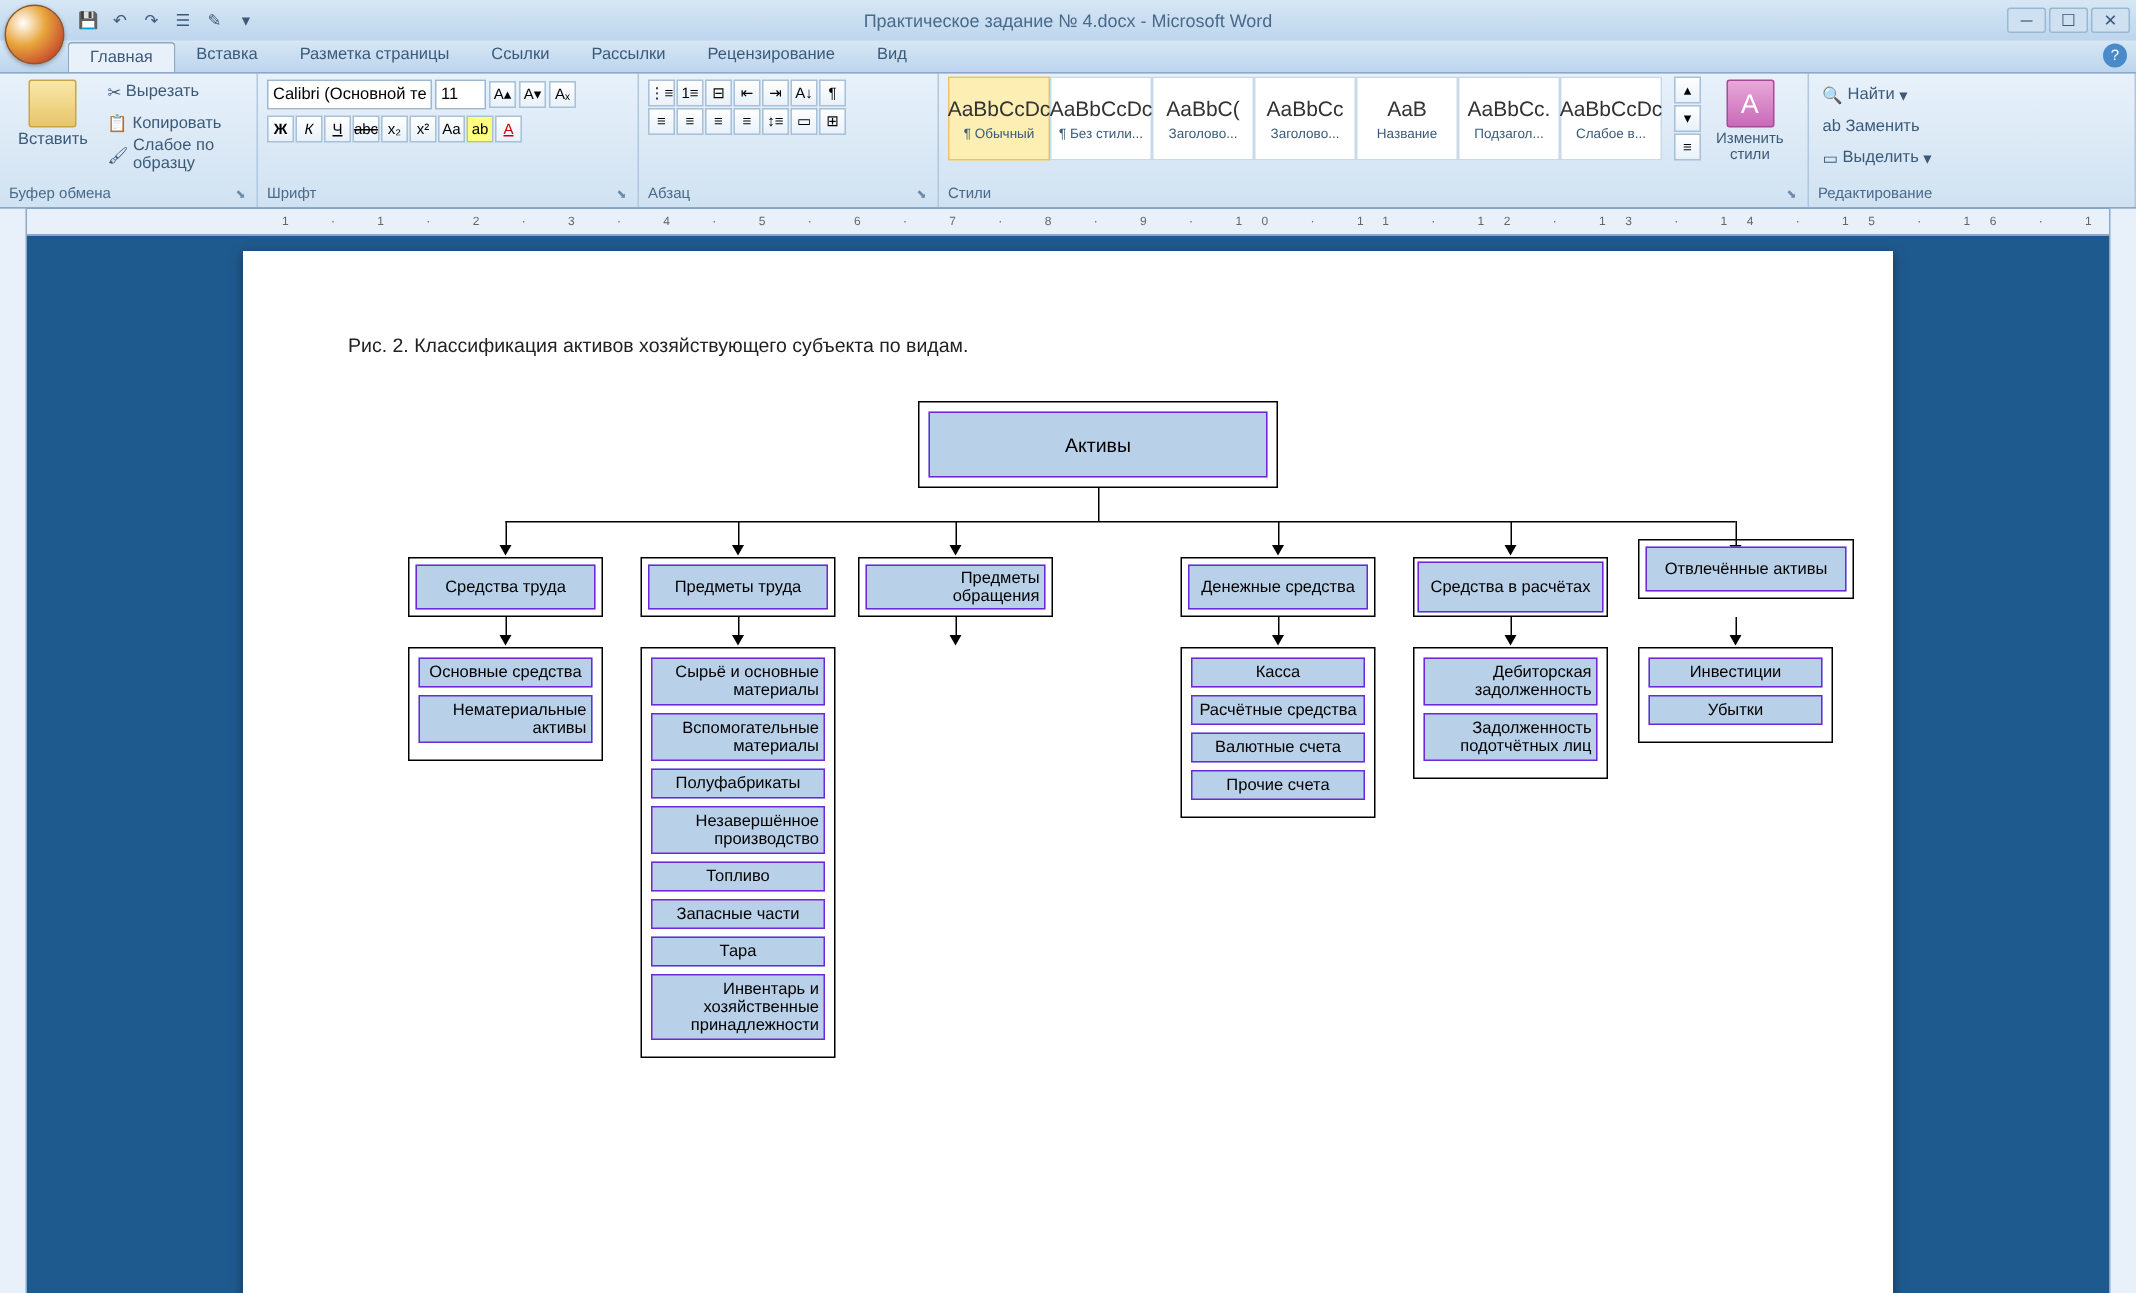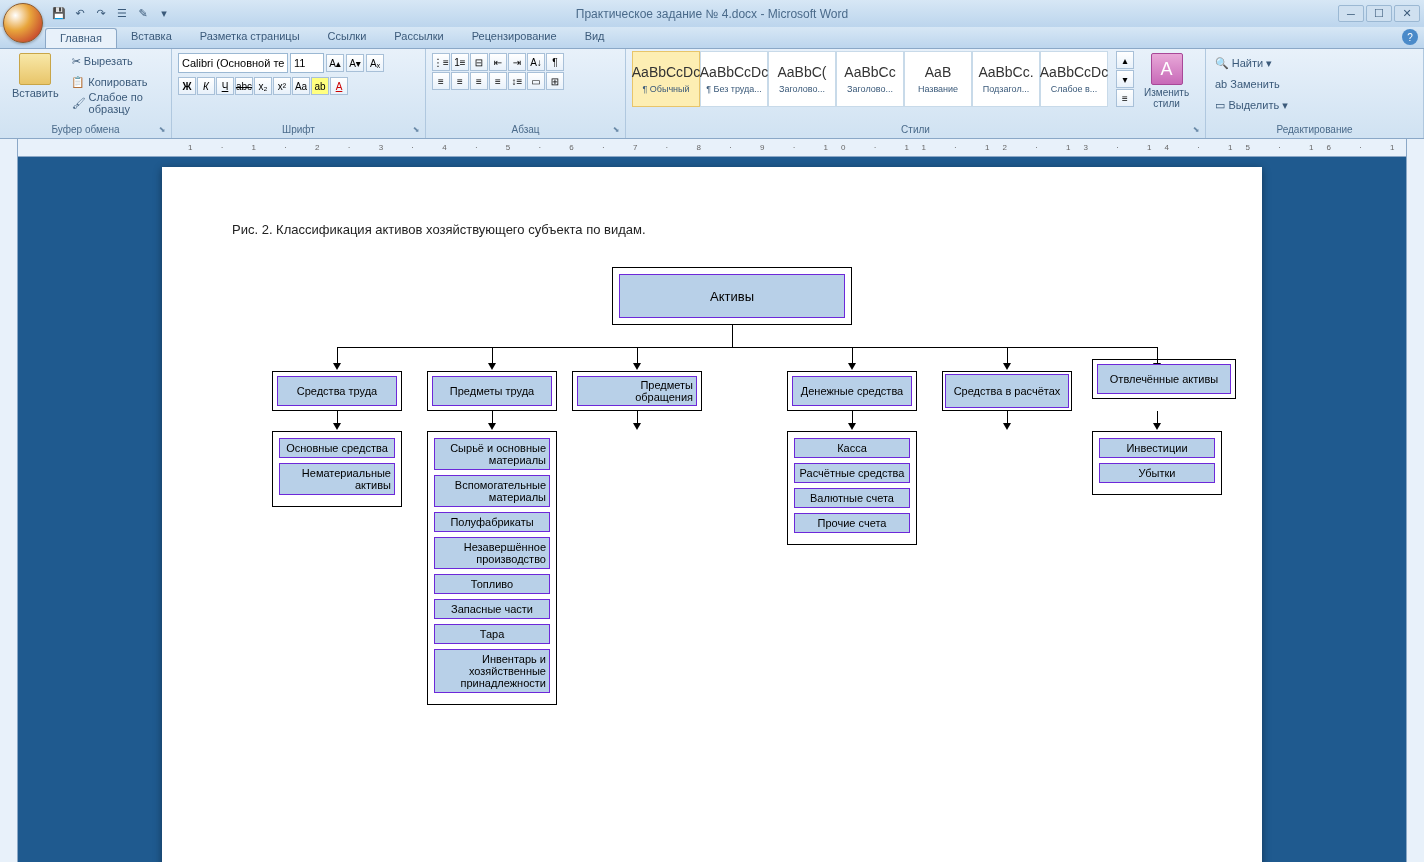--- a/index.html
+++ b/index.html
@@ -17,21 +17,21 @@
 
 .tabs { height: 22px; background: linear-gradient(#d7e7f5, #bcd5ed); display: flex; padding-left: 45px; border-bottom: 1px solid #8ba8c7; position: relative; }
 .tab { padding: 3px 14px; color: #3b5a7a; cursor: default; border-top-left-radius: 3px; border-top-right-radius: 3px; }
 .tab.active { background: #e8f1fa; border: 1px solid #8ba8c7; border-bottom: none; margin-top: 1px; }
 .tab-help { position: absolute; right: 6px; top: 2px; width: 16px; height: 16px; border-radius: 50%; background: #4a8ac9; color: #fff; display: flex; align-items: center; justify-content: center; font-size: 10px; }
 
 
 .ribbon { height: 90px; background: linear-gradient(#e8f1fa, #d0e2f2); display: flex; border-bottom: 1px solid #8ba8c7; }
 .group { border-right: 1px solid #b0c8df; display: flex; flex-direction: column; padding: 2px 6px 0; }
 .group-body { flex: 1; display: flex; align-items: flex-start; gap: 4px; }
-.group-label { text-align: center; font-size: 10px; color: #4a6a8a; padding: 2px 0 3px; position: relative; }
+.group-label { font-size: 10px; color: #4a6a8a; padding: 2px 0 3px; position: relative; }
 .group-label .launcher { position: absolute; right: -2px; bottom: 3px; width: 10px; height: 10px; font-size: 8px; color: #6a8aa8; }
 .vstack { display: flex; flex-direction: column; gap: 1px; }
 .rbtn { height: 20px; display: flex; align-items: center; gap: 3px; padding: 0 3px; color: #3b5a7a; }
 .big-btn { display: flex; flex-direction: column; align-items: center; padding: 2px 6px; color: #3b5a7a; gap: 2px; }
 .big-icon { width: 32px; height: 32px; }
 .font-row { display: flex; gap: 2px; margin-bottom: 3px; align-items: center; }
 .font-sel { height: 20px; border: 1px solid #9bb8d3; background: #fff; font-size: 11px; padding: 0 3px; }
 .icon-sq { width: 18px; height: 18px; border: 1px solid #a8c0d8; display: flex; align-items: center; justify-content: center; font-size: 10px; background: linear-gradient(#fff,#e8f1fa); }
 .icon-row { display: flex; gap: 1px; }
 .style-box { width: 68px; height: 56px; border: 1px solid #c8dae9; background: #fff; display: flex; flex-direction: column; align-items: center; justify-content: center; font-size: 9px; color: #3b5a7a; }
@@ -174,21 +174,21 @@
 
   <div class="group" style="width:580px">
     <div class="group-body">
       <div id="styles-row" style="display:flex;gap:0">
           <div class="style-box sel">
             <div class="style-prev">AaBbCcDc</div>
             <div>¶ Обычный</div>
           </div>
           <div class="style-box">
             <div class="style-prev">AaBbCcDc</div>
-            <div>¶ Без труда...</div>
+            <div>¶ Без стили...</div>
           </div>
           <div class="style-box">
             <div class="style-prev">AaBbC(</div>
             <div>Заголово...</div>
           </div>
           <div class="style-box">
             <div class="style-prev">AaBbCc</div>
             <div>Заголово...</div>
           </div>
           <div class="style-box">
@@ -292,20 +292,24 @@
               <div class="dbox" style="min-height:20px">Валютные счета</div>
               <div class="dbox" style="min-height:20px">Прочие счета</div>
             </div>
             <div class="dline" style="left:775px;top:80px;width:1px;height:18px"></div>
             <div class="darrow" style="left:771px;top:96px"></div>
             <div class="dcontain" style="left:710px;top:104px;width:130px;height:40px;padding:2px">
               <div class="dbox" style="height:100%">Средства в расчётах</div>
             </div>
             <div class="dline" style="left:775px;top:144px;width:1px;height:14px"></div>
             <div class="darrow" style="left:771px;top:156px"></div>
+            <div class="dcontain" style="left:710px;top:164px;width:130px">
+              <div class="dbox" style="min-height:20px">Дебиторская задолженность</div>
+              <div class="dbox" style="min-height:20px">Задолженность подотчётных лиц</div>
+            </div>
             <div class="dline" style="left:925px;top:80px;width:1px;height:18px"></div>
             <div class="darrow" style="left:921px;top:96px"></div>
             <div class="dcontain" style="left:860px;top:92px;width:144px;height:40px;padding:4px">
               <div class="dbox" style="height:100%">Отвлечённые активы</div>
             </div>
             <div class="dline" style="left:925px;top:144px;width:1px;height:14px"></div>
             <div class="darrow" style="left:921px;top:156px"></div>
             <div class="dcontain" style="left:860px;top:164px;width:130px">
               <div class="dbox" style="min-height:20px">Инвестиции</div>
               <div class="dbox" style="min-height:20px">Убытки</div>

